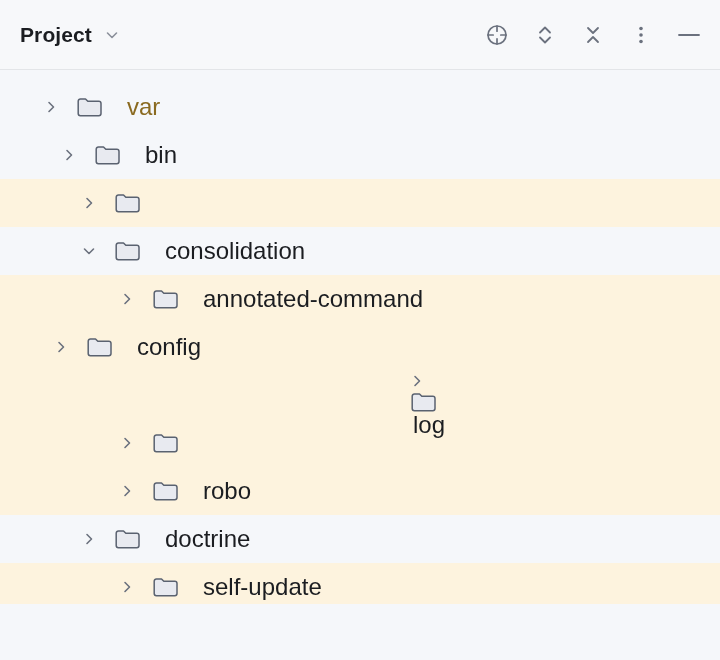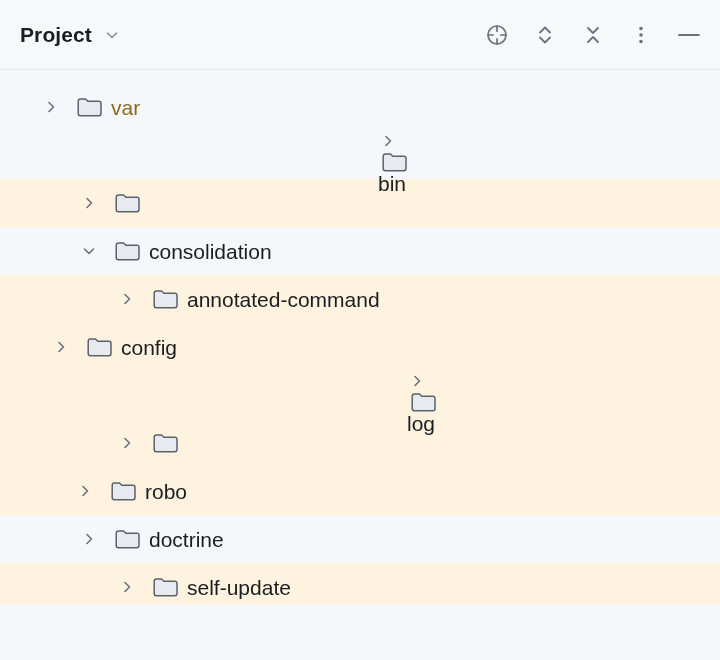--- a/index.html
+++ b/index.html
@@ -104,23 +104,23 @@
     min-width: 27px;
     height: 48px;
     display: flex;
     align-items: center;
     justify-content: flex-start;
     margin-left: 12px;
   }
   .folder-icon svg { display: block; }
 
   .row-label {
-    font-size: 21px;
+    font-size: 24px;
     color: #1b1d21;
-    margin-left: 8px;
+    margin-left: 24px;
     line-height: 1;
   }
   .row-label.excluded { color: #8a6a20; }
 </style>
 </head>
 <body>
 
 <div id="tool-window">
 
   <div id="panel-header">
@@ -196,21 +196,21 @@
             <path d="M8 5.5 L12.5 10 L8 14.5" fill="none" stroke="#6b717e" stroke-width="1.6" stroke-linecap="round" stroke-linejoin="round"></path>
           </svg>
         </span>
         <span class="folder-icon">
           <svg width="27" height="22" viewBox="0 0 27 22">
             <path d="M2.2 5.2 a2.2 2.2 0 0 1 2.2 -2.2 h5.1 l2.3 2.3 h11.0 a2.2 2.2 0 0 1 2.2 2.2 v10.1 a2.2 2.2 0 0 1 -2.2 2.2 h-18.4 a2.2 2.2 0 0 1 -2.2 -2.2 z" fill="#e8eaf0" stroke="#5a6270" stroke-width="1.5" stroke-linejoin="round"></path>
           </svg>
         </span>
         <span class="row-label excluded">var</span>
       </div>
-      <div class="tree-row" style="padding-left: 56px; flex-direction: column;">
+      <div class="tree-row" style="padding-left: 56px;">
         <span class="row-arrow">
           <svg width="20" height="20" viewBox="0 0 20 20">
             <path d="M8 5.5 L12.5 10 L8 14.5" fill="none" stroke="#6b717e" stroke-width="1.6" stroke-linecap="round" stroke-linejoin="round"></path>
           </svg>
         </span>
         <span class="folder-icon">
           <svg width="27" height="22" viewBox="0 0 27 22">
             <path d="M2.2 5.2 a2.2 2.2 0 0 1 2.2 -2.2 h5.1 l2.3 2.3 h11.0 a2.2 2.2 0 0 1 2.2 2.2 v10.1 a2.2 2.2 0 0 1 -2.2 2.2 h-18.4 a2.2 2.2 0 0 1 -2.2 -2.2 z" fill="#e8eaf0" stroke="#5a6270" stroke-width="1.5" stroke-linejoin="round"></path>
           </svg>
         </span>
@@ -285,21 +285,21 @@
           <svg width="20" height="20" viewBox="0 0 20 20">
             <path d="M8 5.5 L12.5 10 L8 14.5" fill="none" stroke="#6b717e" stroke-width="1.6" stroke-linecap="round" stroke-linejoin="round"></path>
           </svg>
         </span>
         <span class="folder-icon">
           <svg width="27" height="22" viewBox="0 0 27 22">
             <path d="M2.2 5.2 a2.2 2.2 0 0 1 2.2 -2.2 h5.1 l2.3 2.3 h11.0 a2.2 2.2 0 0 1 2.2 2.2 v10.1 a2.2 2.2 0 0 1 -2.2 2.2 h-18.4 a2.2 2.2 0 0 1 -2.2 -2.2 z" fill="#e8eaf0" stroke="#5a6270" stroke-width="1.5" stroke-linejoin="round"></path>
           </svg>
         </span>
       </div>
-      <div class="tree-row hl" style="padding-left: 72px;">
+      <div class="tree-row hl" style="padding-left: 114px;">
         <span class="row-arrow">
           <svg width="20" height="20" viewBox="0 0 20 20">
             <path d="M8 5.5 L12.5 10 L8 14.5" fill="none" stroke="#6b717e" stroke-width="1.6" stroke-linecap="round" stroke-linejoin="round"></path>
           </svg>
         </span>
         <span class="folder-icon">
           <svg width="27" height="22" viewBox="0 0 27 22">
             <path d="M2.2 5.2 a2.2 2.2 0 0 1 2.2 -2.2 h5.1 l2.3 2.3 h11.0 a2.2 2.2 0 0 1 2.2 2.2 v10.1 a2.2 2.2 0 0 1 -2.2 2.2 h-18.4 a2.2 2.2 0 0 1 -2.2 -2.2 z" fill="#e8eaf0" stroke="#5a6270" stroke-width="1.5" stroke-linejoin="round"></path>
           </svg>
         </span>

